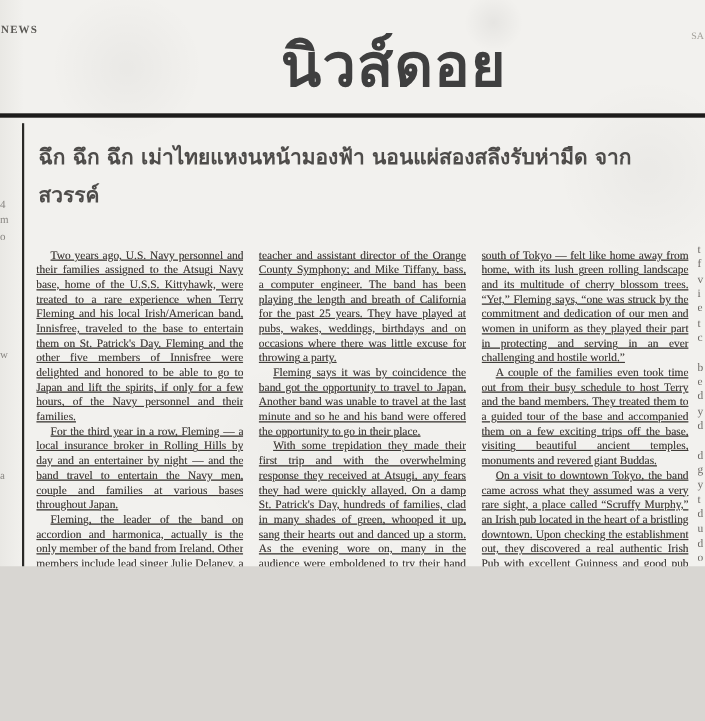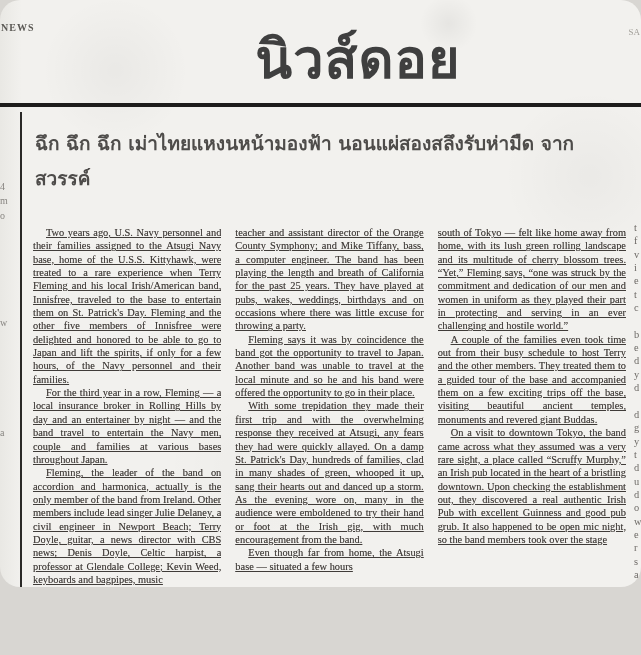--- a/index.html
+++ b/index.html
@@ -1,29 +1,28 @@
 <!DOCTYPE html>
 <html><head>
 <meta charset="utf-8">
 <style>
   * { margin: 0; padding: 0; box-sizing: border-box; }
   html, body { background: #d8d6d2; }
   .page {
     position: relative;
     width: 641px;
-    height: 587px;
+    height: 515px;
     overflow: hidden;
     background:
       radial-gradient(circle at 18% 12%, rgba(0,0,0,0.035), transparent 10%),
       radial-gradient(circle at 70% 4%, rgba(0,0,0,0.05), transparent 4%),
       radial-gradient(circle at 92% 30%, rgba(0,0,0,0.03), transparent 12%),
       radial-gradient(circle at 40% 80%, rgba(0,0,0,0.02), transparent 15%),
       linear-gradient(90deg, #e9e8e4 0px, #f2f1ee 22px, #f2f1ee 100%);
     font-family: "Liberation Serif", serif;
-    border-radius: 20px;
   }
   .masthead-left {
     position: absolute; top: 22px; left: 1px;
     font-family: "Liberation Serif", serif;
     font-size: 10px; letter-spacing: 1px; color: #5a5854; font-weight: 700;
   }
   .masthead-right {
     position: absolute; top: 27px; right: 1px;
     font-size: 9px; color: #a3a09a; font-weight: 400;
   }
@@ -97,27 +96,27 @@
   <div class="subheadline">ฉึก ฉึก ฉึก เม่าไทยแหงนหน้ามองฟ้า นอนแผ่สองสลึงรับห่ามืด จากสวรรค์</div>
 
   <div class="columns">
     <div class="col">
       <p>Two years ago, U.S. Navy personnel and their families assigned to the Atsugi Navy base, home of the U.S.S. Kittyhawk, were treated to a rare experience when Terry Fleming and his local Irish/American band, Innisfree, traveled to the base to entertain them on St. Patrick's Day. Fleming and the other five members of Innisfree were delighted and honored to be able to go to Japan and lift the spirits, if only for a few hours, of the Navy personnel and their families.</p>
       <p>For the third year in a row, Fleming — a local insurance broker in Rolling Hills by day and an entertainer by night — and the band travel to entertain the Navy men, couple and families at various bases throughout Japan.</p>
       <p>Fleming, the leader of the band on accordion and harmonica, actually is the only member of the band from Ireland. Other members include lead singer Julie Delaney, a civil engineer in Newport Beach; Terry Doyle, guitar, a news director with CBS news; Denis Doyle, Celtic harpist, a professor at Glendale College; Kevin Weed, keyboards and bagpipes, music</p>
     </div>
     <div class="col">
       <p class="noindent">teacher and assistant director of the Orange County Symphony; and Mike Tiffany, bass, a computer engineer. The band has been playing the length and breath of California for the past 25 years. They have played at pubs, wakes, weddings, birthdays and on occasions where there was little excuse for throwing a party.</p>
-      <p>Fleming says it was by coincidence the band got the opportunity to travel to Japan. Another band was unable to travel at the local minute and so he and his band were offered the opportunity to go in their place.</p>
+      <p>Fleming says it was by coincidence the band got the opportunity to travel to Japan. Another band was unable to travel at the last minute and so he and his band were offered the opportunity to go in their place.</p>
       <p>With some trepidation they made their first trip and with the overwhelming response they received at Atsugi, any fears they had were quickly allayed. On a damp St. Patrick's Day, hundreds of families, clad in many shades of green, whooped it up, sang their hearts out and danced up a storm. As the evening wore on, many in the audience were emboldened to try their hand or foot at the Irish gig, with much encouragement from the band.</p>
       <p>Even though far from home, the Atsugi base — situated a few hours</p>
     </div>
     <div class="col">
       <p class="noindent">south of Tokyo — felt like home away from home, with its lush green rolling landscape and its multitude of cherry blossom trees. “Yet,” Fleming says, “one was struck by the commitment and dedication of our men and women in uniform as they played their part in protecting and serving in an ever challenging and hostile world.”</p>
-      <p>A couple of the families even took time out from their busy schedule to host Terry and the other members. They treated them to a guided tour of the base and accompanied them on a few exciting trips off the base, visiting beautiful ancient temples, monuments and revered giant Buddas.</p>
+      <p>A couple of the families even took time out from their busy schedule to host Terry and the band members. They treated them to a guided tour of the base and accompanied them on a few exciting trips off the base, visiting beautiful ancient temples, monuments and revered giant Buddas.</p>
       <p>On a visit to downtown Tokyo, the band came across what they assumed was a very rare sight, a place called “Scruffy Murphy,” an Irish pub located in the heart of a bristling downtown. Upon checking the establishment out, they discovered a real authentic Irish Pub with excellent Guinness and good pub grub. It also happened to be open mic night, so the band members took over the stage</p>
     </div>
   </div>
 
   <span class="left-fragment lf-0">4</span>
   <span class="left-fragment lf-1">m</span>
   <span class="left-fragment lf-2">o</span>
   <span class="left-fragment lf-3">w</span>
   <span class="left-fragment lf-4">in</span>
   <span class="left-fragment lf-5">a</span>

